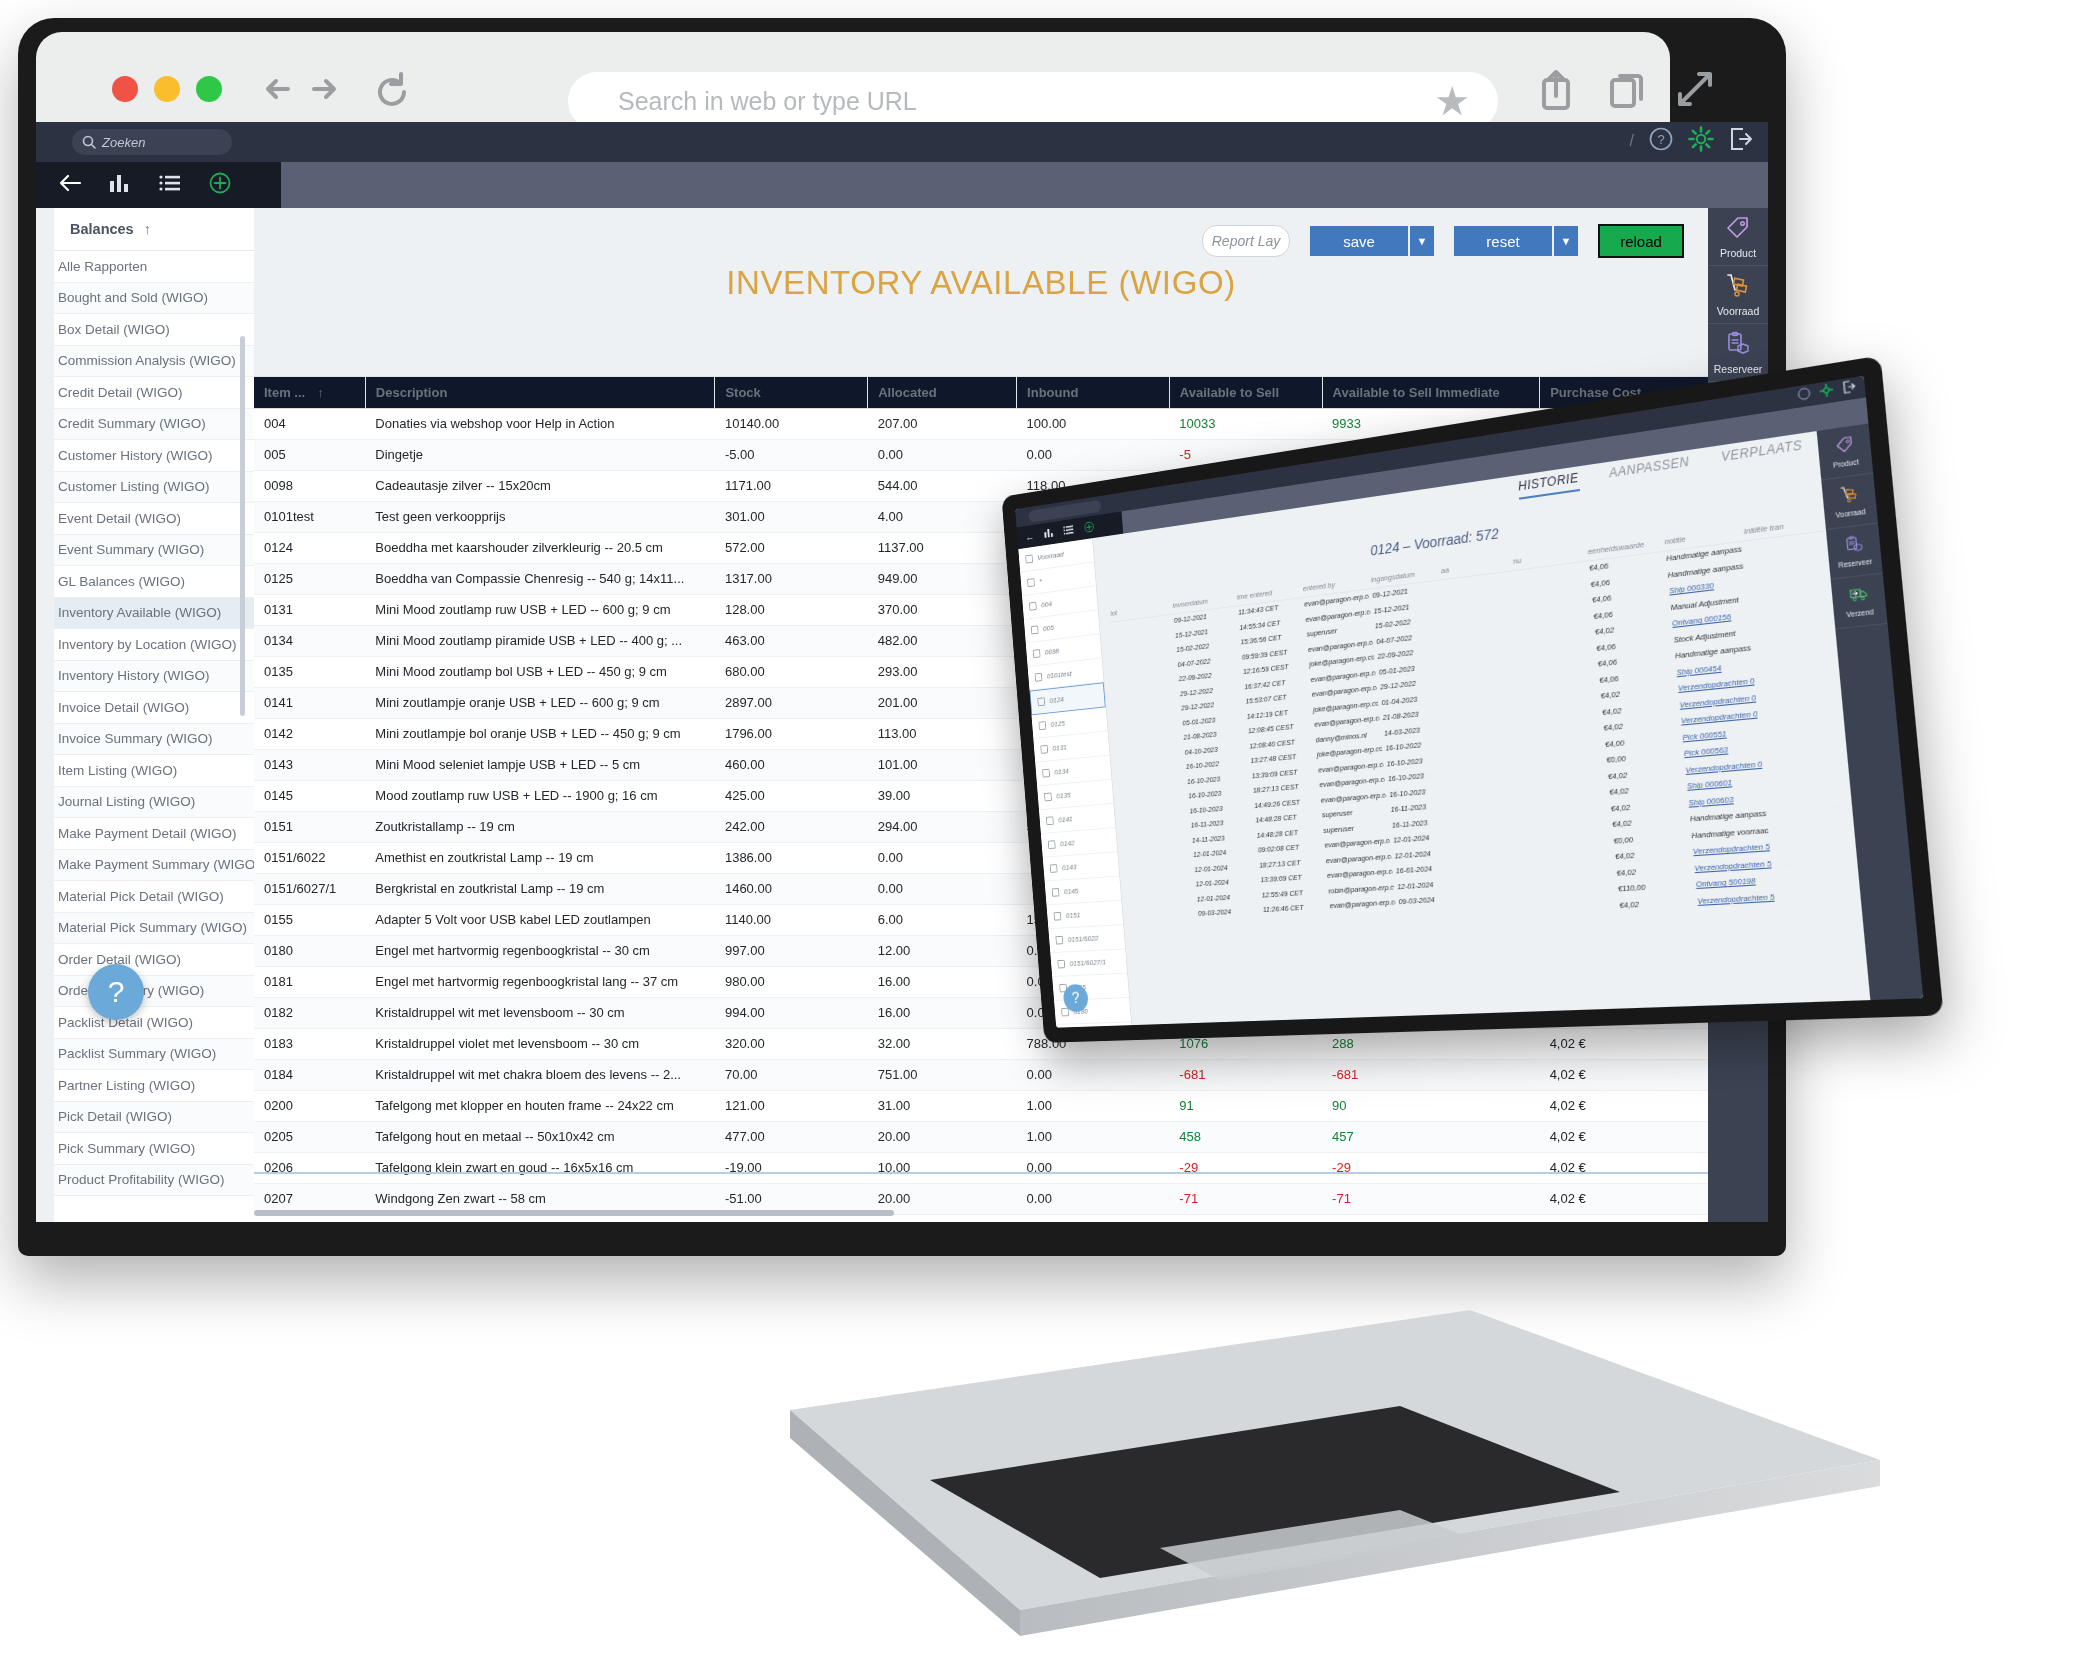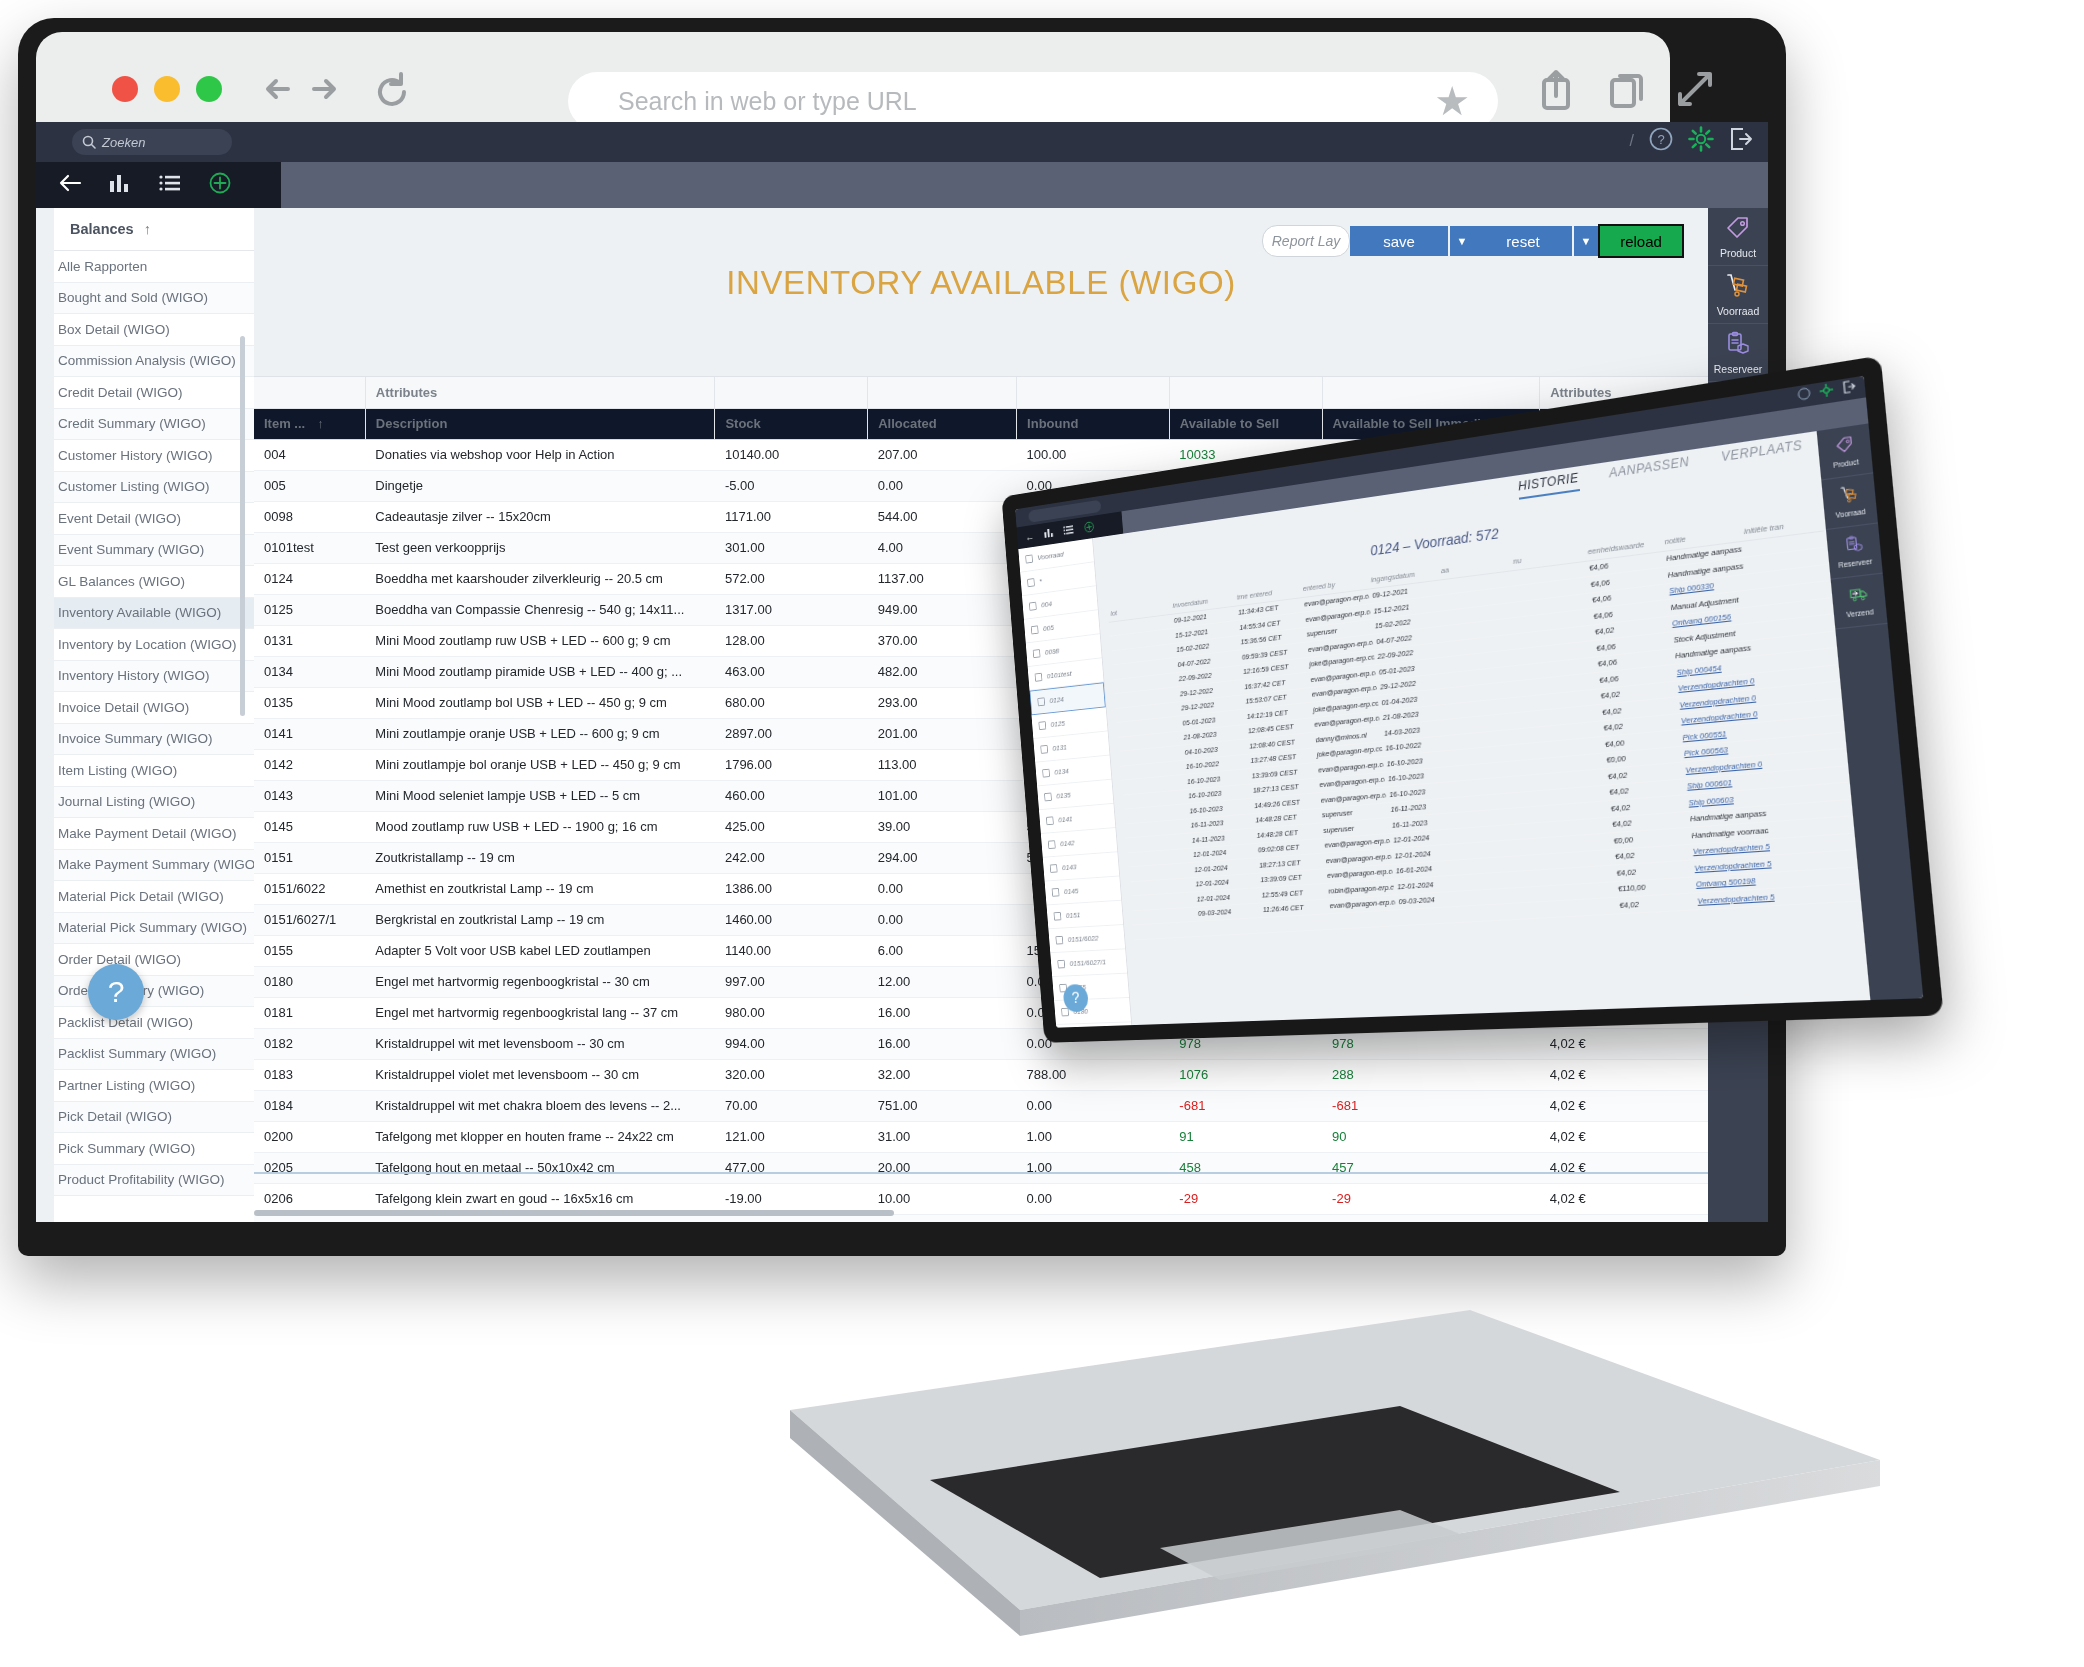--- a/index.html
+++ b/index.html
@@ -45,21 +45,21 @@
              font-size:13.5px;color:#6a727d;border-bottom:1px solid #eceff2;
              white-space:nowrap;overflow:hidden;cursor:pointer;}
   .side-item.alt{background:#fafbfc;}
   .side-item.sel{background:#e6edf2;color:#5b6personally;}
   .side-item.sel{background:#e6edf2;}
   #sidescroll{position:absolute;left:186px;top:128px;width:5px;height:380px;
               background:#c8ced5;border-radius:3px;}
 
   
   #report{position:absolute;left:218px;top:86px;right:60px;bottom:0;background:#eef1f4;}
-  #btnrow{position:absolute;right:24px;top:16px;display:flex;align-items:center;gap:0;}
+  #btnrow{position:absolute;right:24px;top:16px;display:flex;align-items:center;gap:20px;}
   #reportlay{width:86px;height:30px;border:1px solid #cfd5da;border-radius:15px;background:#fff;
              display:flex;align-items:center;justify-content:center;font-size:14px;
              color:#8d949c;font-style:italic;}
   .bluebtn{height:30px;background:#4178be;color:#fff;font-size:15px;display:flex;
            align-items:center;justify-content:center;cursor:pointer;}
   .bluecaret{width:24px;height:30px;background:#4178be;color:#fff;display:flex;
              align-items:center;justify-content:center;font-size:11px;margin-left:2px;cursor:pointer;}
   #greenbtn{height:30px;width:82px;background:#17a94e;border:2px solid #111;color:#000;
             font-size:15px;display:flex;align-items:center;justify-content:center;cursor:pointer;}
   #title{position:absolute;left:0;right:0;top:56px;text-align:center;font-size:33px;
@@ -385,30 +385,20 @@
             <col style="width:86px">
               <col style="width:270px">
               <col style="width:118px">
             <col style="width:115px">
               <col style="width:118px">
               <col style="width:118px">
             <col style="width:168px">
               <col style="width:130px">
           </colgroup>
           <thead>
-            <tr class="grp" id="grouprow">
-                <th class="first"></th>
-                <th class="">Attributes</th>
-                <th class=""></th>
-                <th class=""></th>
-                <th class=""></th>
-                <th class=""></th>
-                <th class=""></th>
-                <th class="">Attributes</th>
-              </tr>
             <tr class="hdr" id="headrow">
                 <th class="first"><span>Item ...</span><span style="margin-left: 12px;">↑</span></th>
                 <th class=""><span>Description</span></th>
                 <th class=""><span>Stock</span></th>
                 <th class=""><span>Allocated</span></th>
                 <th class=""><span>Inbound</span></th>
                 <th class=""><span>Available to Sell</span></th>
                 <th class=""><span>Available to Sell Immediate</span></th>
                 <th class=""><span>Purchase Cost</span></th>
               </tr>

